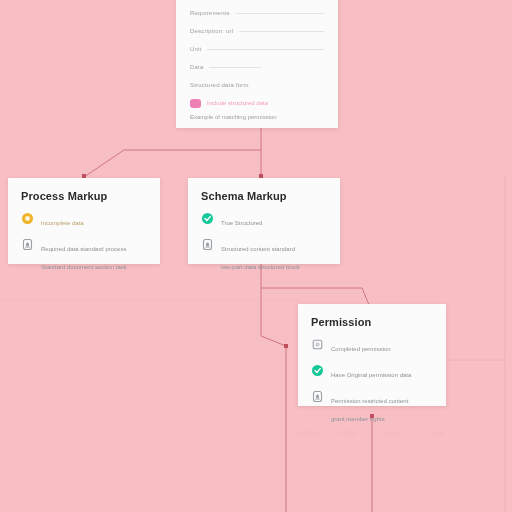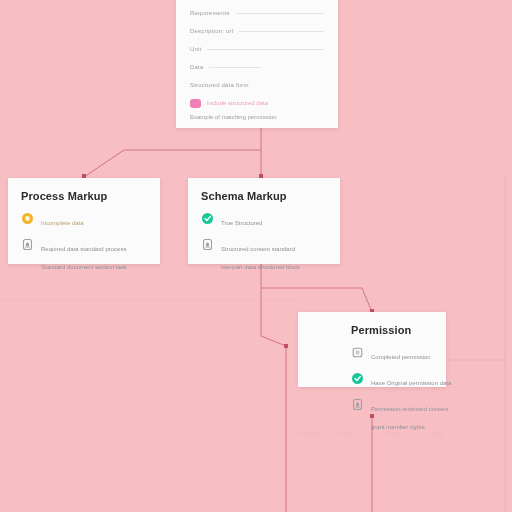--- a/index.html
+++ b/index.html
@@ -84,21 +84,21 @@
   .form-note {
     font-size: 6px;
     color: #9aa0a6;
     filter: blur(0.7px);
     white-space: nowrap;
     margin-top: 2px;
   }
   
   #card-process  { left: 8px;   top: 178px; width: 152px; height: 86px; }
   #card-schema   { left: 188px; top: 178px; width: 152px; height: 86px; }
-  #card-permission { left: 298px; top: 312px; width: 148px; height: 75px; padding-left: 40px; }
+  #card-permission { left: 298px; top: 304px; width: 148px; height: 102px; }
   .card-body { padding: 12px 13px; }
   .card-title {
     font-size: 11px;
     font-weight: bold;
     color: #2b2b2b;
     letter-spacing: 0.1px;
     margin: 0 0 9px 0;
     filter: blur(0.55px);
     white-space: nowrap;
   }

